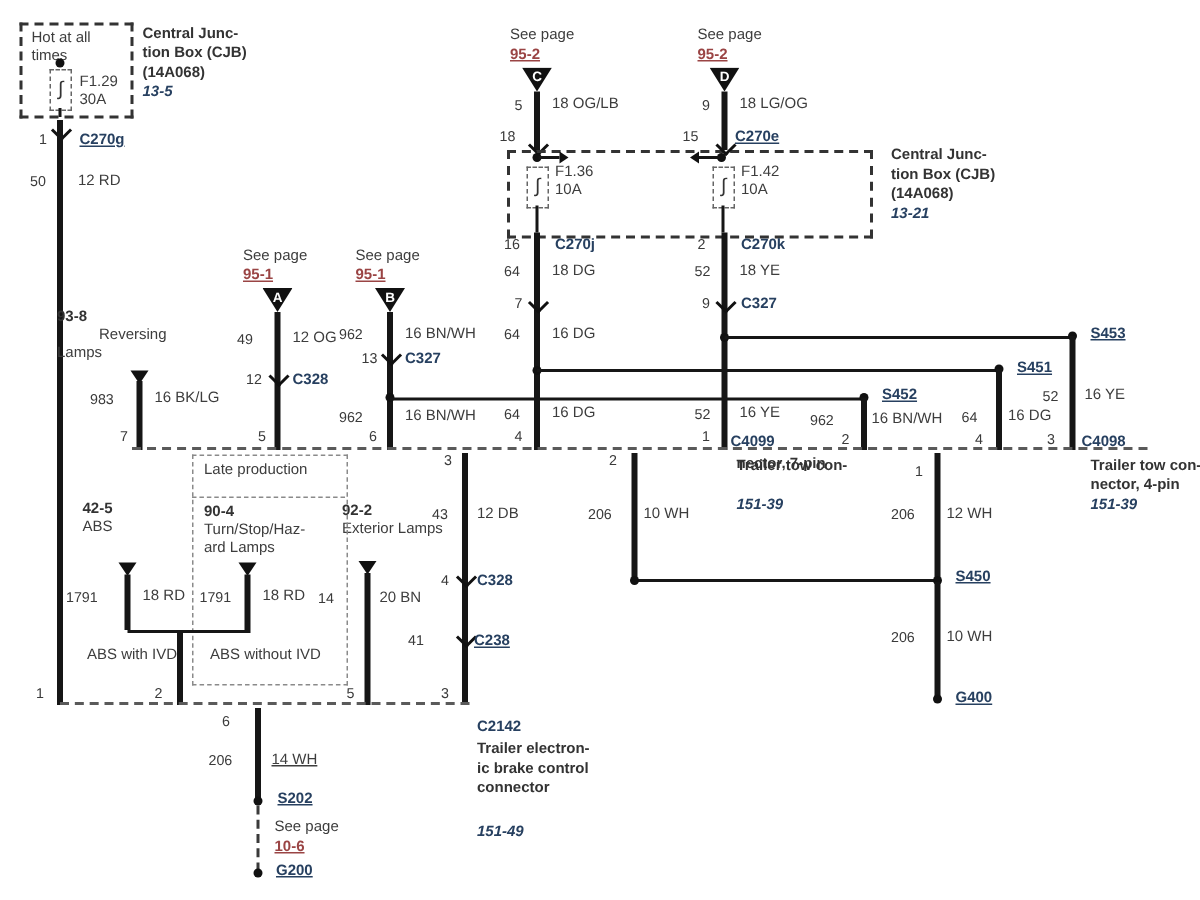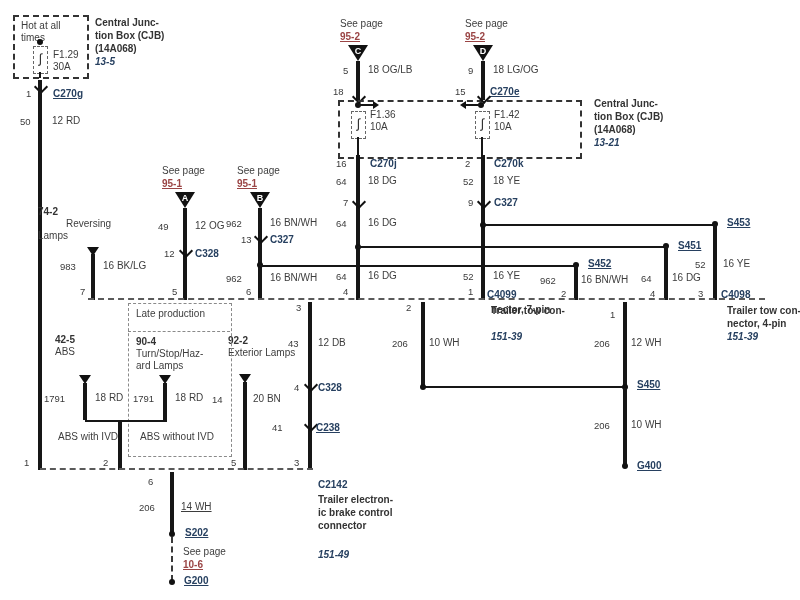--- a/index.html
+++ b/index.html
@@ -49,21 +49,21 @@
   <span class="t b" style="left:95px;top:43px;">(14A068)</span>
   <span class="t it" style="left:95px;top:56px;">13-5</span>
 
   <div class="chev" style="left:36px;top:82px;"></div>
   <div class="vw" style="left:38px;top:80px;height:390px;"></div>
   <span class="pin" style="left:26px;top:88px;">1</span>
   <span class="cid u" style="left:53px;top:88px;">C270g</span>
   <span class="pin" style="left:20px;top:116px;">50</span>
   <span class="t" style="left:52px;top:115px;">12 RD</span>
 
-  <span class="t b" style="left:38px;top:206px;">74-2</span>
+  <span class="t b" style="left:38px;top:206px;">93-8</span>
   <span class="t" style="left:38px;top:218px;margin-left:28px;">Reversing</span>
   <span class="t" style="left:38px;top:230px;">Lamps</span>
   <div class="ah" style="left:87px;top:247px;"></div>
   <div class="vw" style="left:91px;top:254px;height:46px;"></div>
   <span class="pin" style="left:60px;top:261px;">983</span>
   <span class="t" style="left:103px;top:260px;">16 BK/LG</span>
   <span class="pin" style="left:80px;top:286px;">7</span>
 
   <span class="t" style="left:162px;top:165px;">See page</span>
   <span class="t mar u" style="left:162px;top:178px;">95-1</span>

